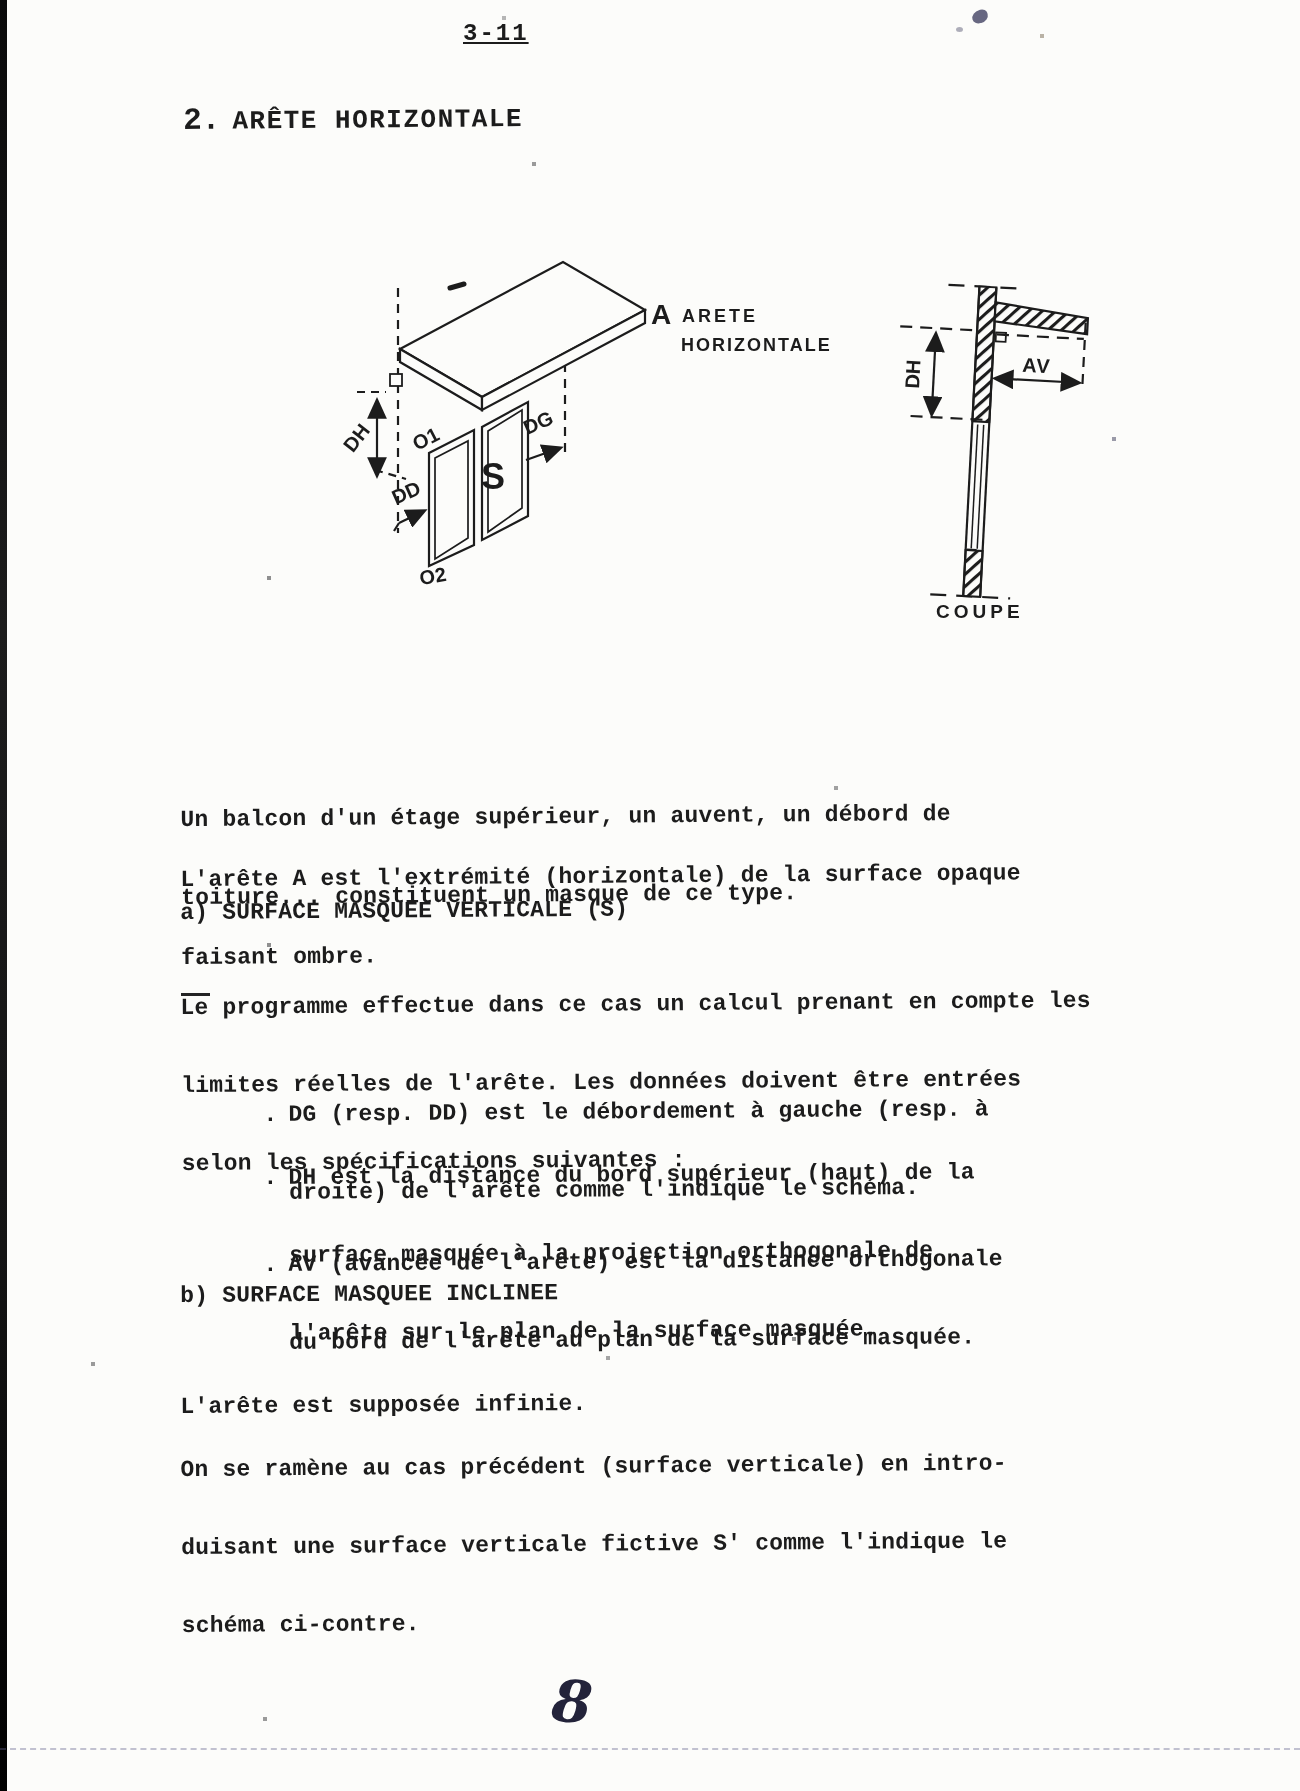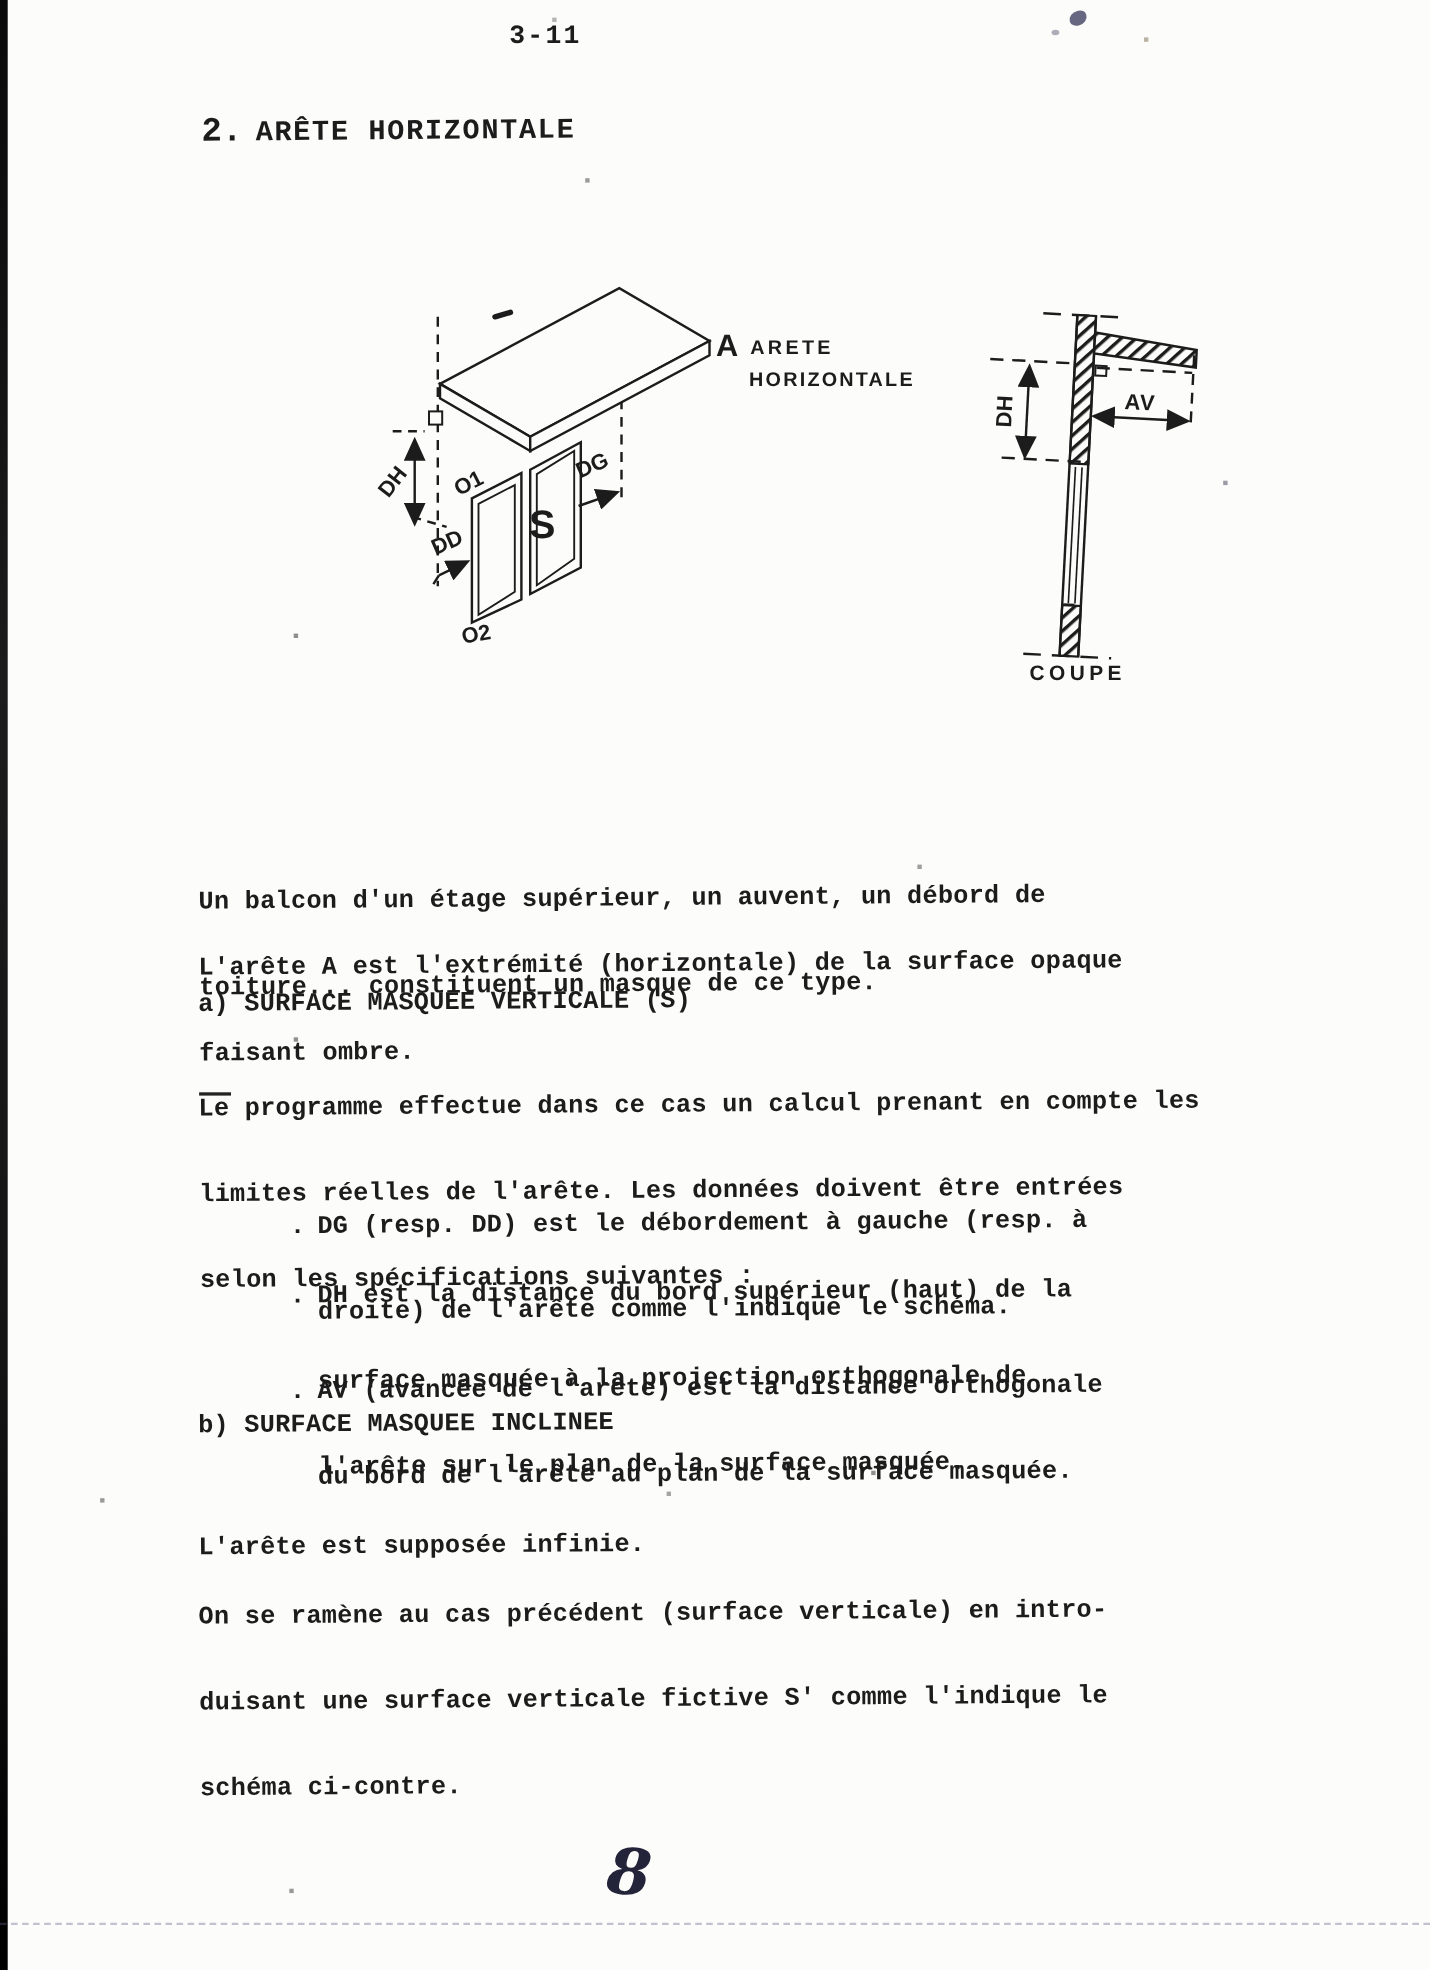--- a/index.html
+++ b/index.html
@@ -1,20 +1,20 @@
 <!DOCTYPE html>
 <html><head>
 <meta charset="utf-8">
 <style>
   html,body{margin:0;padding:0;background:#e8e8e8;}
   .page{position:relative;width:1300px;height:1791px;background:#fcfcfa;overflow:hidden;
         font-family:"Liberation Mono",monospace;color:#1c1c1c;}
   .scan-edge{position:absolute;left:0;top:0;width:7px;height:100%;
         background:linear-gradient(#0a0a0a,#1c1c1c 35%,#141414 70%,#000);}
-  .pagenum-top{position:absolute;left:463px;top:20px;font-size:24px;font-weight:700;letter-spacing:2px;}
+  .pagenum-top{position:absolute;left:463px;top:20px;font-size:24px;font-weight:700;letter-spacing:2px;text-decoration:underline;}
   .heading{position:absolute;left:183px;top:103px;font-weight:700;transform:rotate(-0.5deg);
         transform-origin:left top;white-space:pre;}
   .h-num{font-size:31px;}
   .h-text{font-size:26px;letter-spacing:1.5px;margin-left:12px;}
   .t{position:absolute;font-weight:700;font-size:23px;line-height:26px;white-space:pre;
      letter-spacing:.2px;transform:rotate(-0.45deg);transform-origin:left top;}
   .bline .dot{display:inline-block;width:25px;}
   .bline.cont{padding-left:25px;}
   .underline-art{position:absolute;left:181px;top:993px;width:29px;height:3px;background:#242424;}
   .ink-blot{position:absolute;left:972px;top:10px;width:16px;height:13px;background:#565673;

